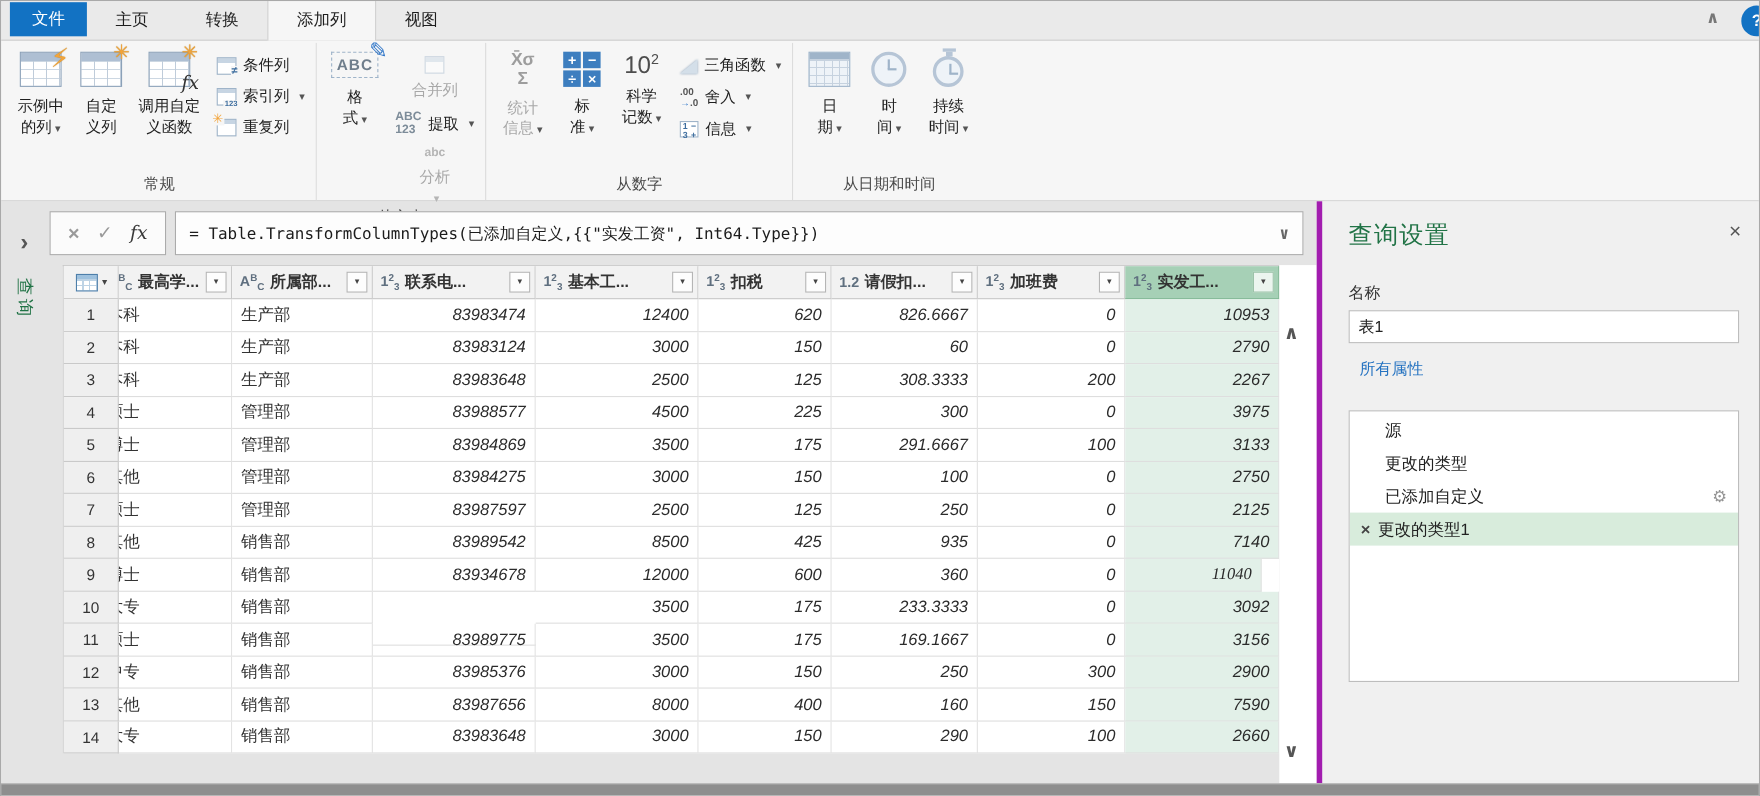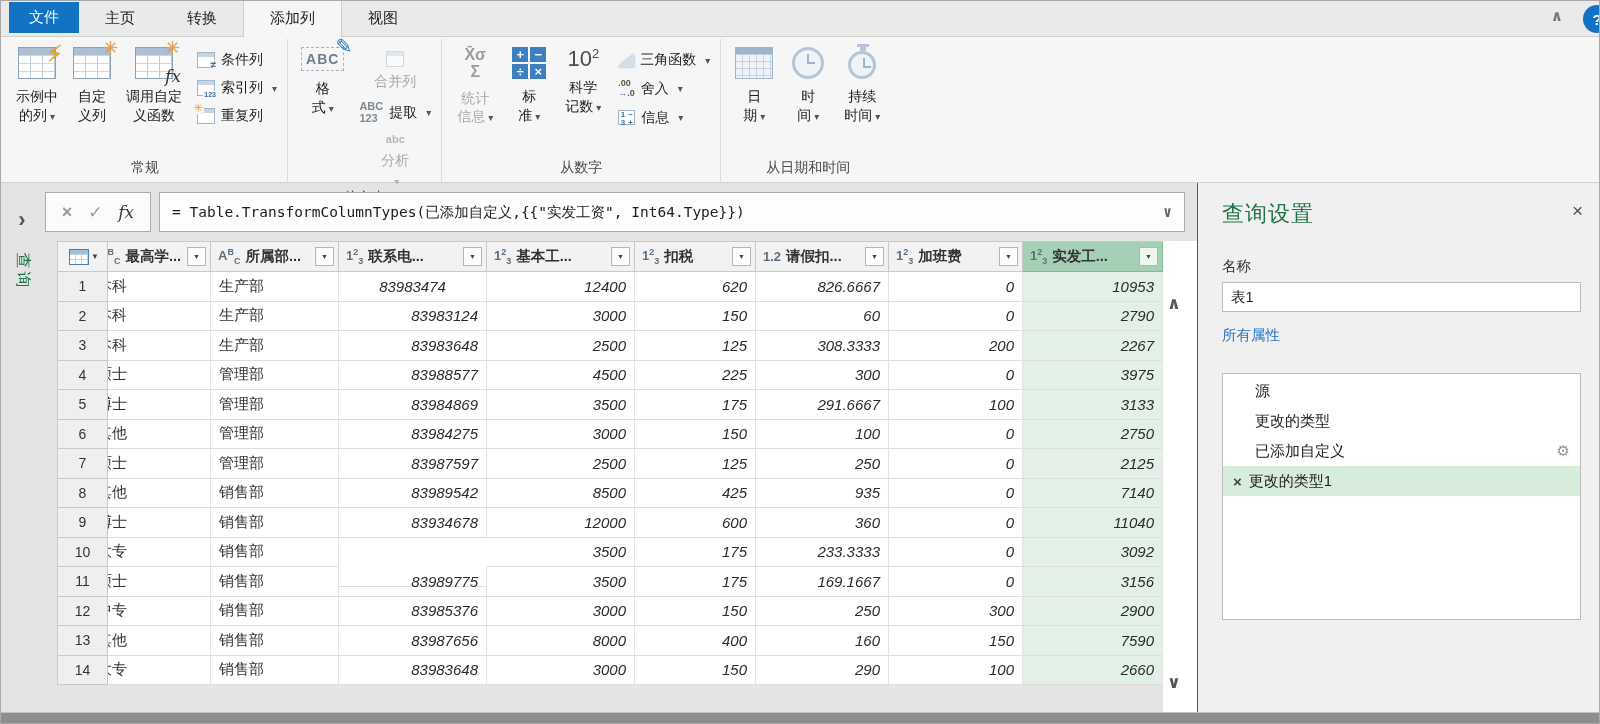--- a/index.html
+++ b/index.html
@@ -120,31 +120,31 @@
     background:linear-gradient(to bottom,#9ec1de 0,#9ec1de 4px,rgba(0,0,0,0) 4px),
       repeating-linear-gradient(to right,rgba(0,0,0,0) 0,rgba(0,0,0,0) 5px,#bdd3e5 5px,#bdd3e5 6px),
       repeating-linear-gradient(to bottom,rgba(0,0,0,0) 0,rgba(0,0,0,0) 4px,#bdd3e5 4px,#bdd3e5 5px),#fff;}
   .cornerdd{font-size:8px;color:#444;}
   .vscroll{flex:1;background:#fff;position:relative;min-width:26px;}
   .sarrow{position:absolute;left:4px;font-size:17px;font-weight:bold;color:#555;}
   .sarrow.up{top:52px;}
   .sarrow.down{bottom:20px;}
 
   
-  .rightpanel{width:402px;flex:0 0 auto;background:#f0f0f0;border-left:1px solid #a21caf;position:relative;
+  .rightpanel{width:402px;flex:0 0 auto;background:#f0f0f0;border-left:5px solid #a21caf;position:relative;
               padding:16px 18px 0 24px;}
   .ptitle{font-size:22px;color:#217346;letter-spacing:1px;}
   .pclose{position:absolute;right:16px;top:18px;font-size:19px;color:#555;line-height:1;}
   .sect{margin-top:28px;}
   .secthead{display:flex;align-items:center;gap:8px;font-size:15px;font-weight:bold;color:#217346;}
   .tri{width:0;height:0;border-left:9px solid transparent;border-bottom:9px solid #4a4a4a;flex:0 0 auto;}
   .namelabel{margin-top:12px;font-size:14.5px;color:#333;}
   .nameinput{margin-top:6px;width:100%;height:30px;border:1px solid #bdbdbd;background:#fff;
              font-size:14.5px;color:#222;padding:0 8px;font-family:inherit;}
-  .allprops{margin-top:14px;font-size:14.5px;color:#2573c1;}
+  .allprops{margin-top:14px;font-size:14.5px;color:#2573c1;margin-left:10px;}
   .stepsbox{margin-top:10px;background:#fff;border:1px solid #bdbdbd;height:247px;overflow:hidden;padding-top:2px;}
   .step{height:30px;display:flex;align-items:center;padding:0 10px 0 32px;font-size:15px;color:#222;}
   .step.sel{background:#d8ecdc;padding-left:10px;}
   .step .delx{color:#444;font-size:15px;font-weight:bold;margin-right:7px;}
   .step .gear{margin-left:auto;color:#949494;font-size:15px;}
 
   .bottombar{position:absolute;left:0;right:0;bottom:0;height:11px;background:#8e8e8e;border-top:1px solid #c2c2c2;}
 </style>
 </head>
 <body>
@@ -390,21 +390,21 @@
                   <span class="fbtn">▼</span>
                 </div>
               </div><div class="grow">
                 <div class="cell rn" style="width: 50px;">1</div>
                 <div class="cell txt clipL" style="width: 103px;">
                   <span class="cinner">本科</span>
                 </div>
                 <div class="cell txt" style="width: 128px;">
                   <span class="cinner">生产部</span>
                 </div>
-                <div class="cell num" style="width: 148px; justify-content: center;">
+                <div class="cell num" style="width: 148px;">
                   <span class="cinner">83983474</span>
                 </div>
                 <div class="cell num" style="width: 148px;">
                   <span class="cinner">12400</span>
                 </div>
                 <div class="cell num" style="width: 121px;">
                   <span class="cinner">620</span>
                 </div>
                 <div class="cell num" style="width: 133px;">
                   <span class="cinner">826.6667</span>
@@ -613,21 +613,21 @@
                 </div>
                 <div class="cell num" style="width: 121px;">
                   <span class="cinner">600</span>
                 </div>
                 <div class="cell num" style="width: 133px;">
                   <span class="cinner">360</span>
                 </div>
                 <div class="cell num" style="width: 134px;">
                   <span class="cinner">0</span>
                 </div>
-                <div class="cell num selc" style="width: 140px;">
+                <div class="cell num selc" style="width: 124px; font-family: Liberation Serif, serif;">
                   <span class="cinner">11040</span>
                 </div>
               </div><div class="grow">
                 <div class="cell rn" style="width: 50px;">10</div>
                 <div class="cell txt clipL" style="width: 103px;">
                   <span class="cinner">大专</span>
                 </div>
                 <div class="cell txt" style="width: 128px;">
                   <span class="cinner">销售部</span>
                 </div>

